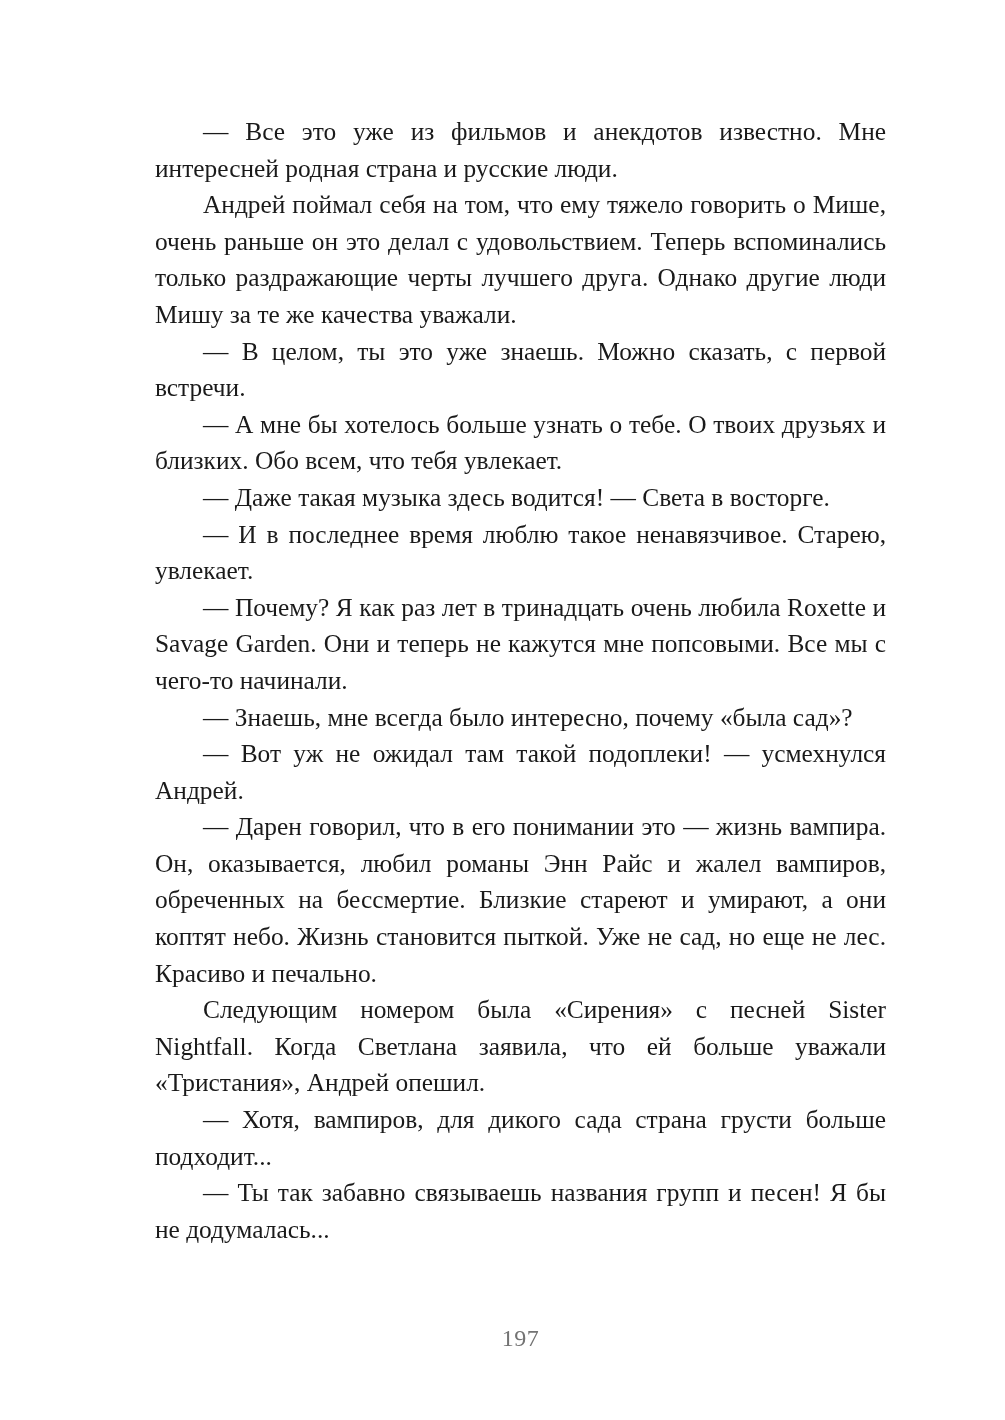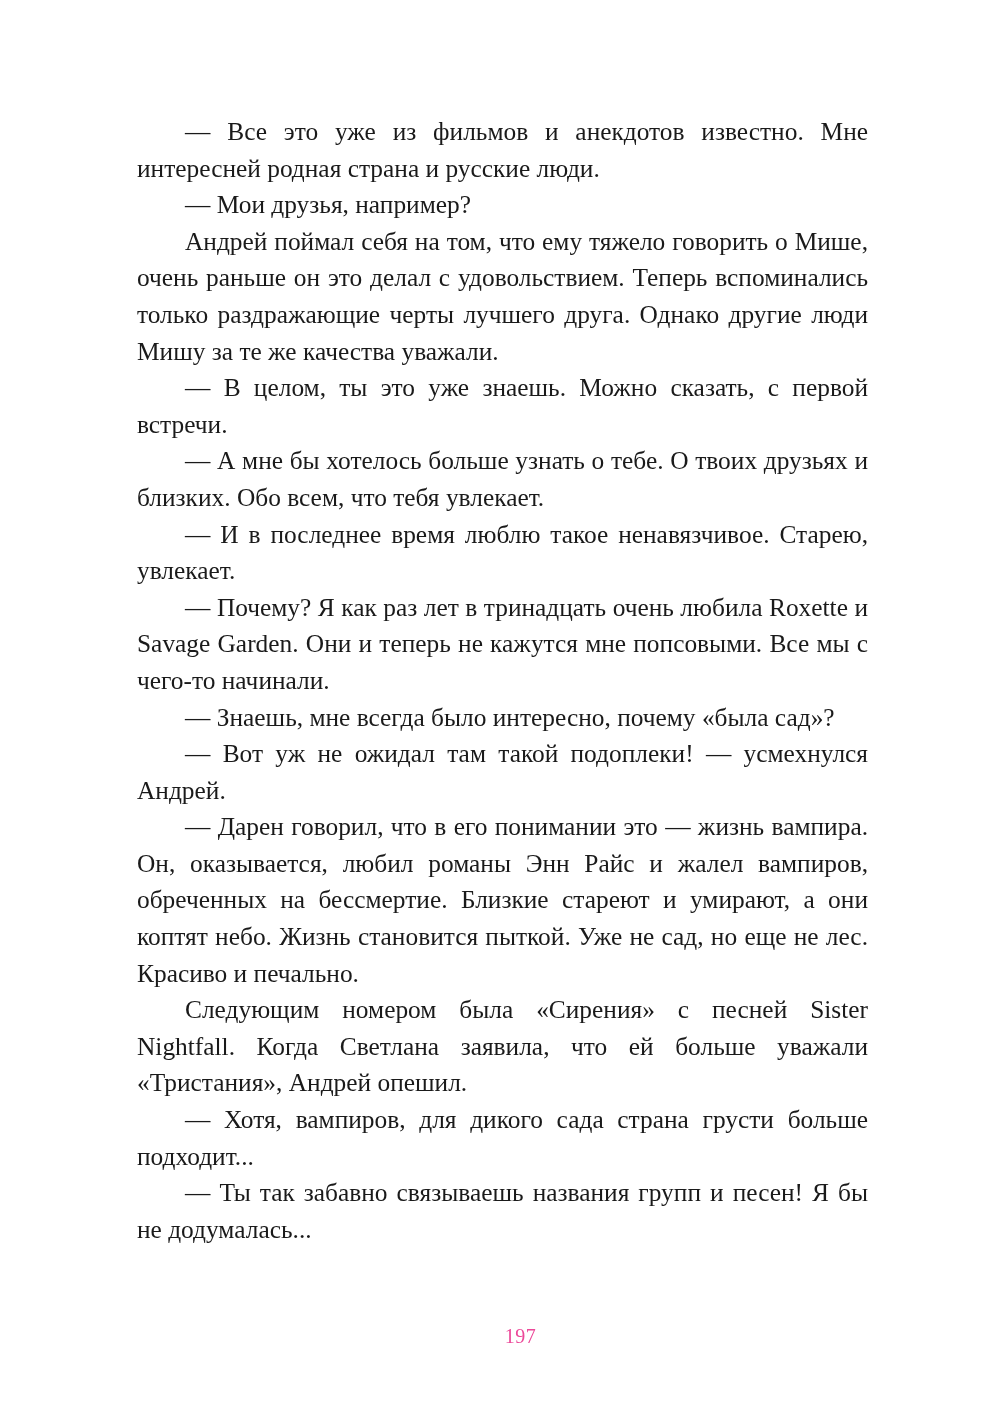--- a/index.html
+++ b/index.html
@@ -10,58 +10,58 @@
   .page {
     position: relative;
     width: 1005px;
     height: 1420px;
     background: #ffffff;
     margin: 0 auto;
     overflow: hidden;
   }
   .text-column {
     position: absolute;
-    left: 137px;
+    left: 155px;
     top: 113px;
     width: 731px;
   }
   p.para {
     margin: 0;
     font-family: "Liberation Serif", "DejaVu Serif", serif;
     font-size: 25.4px;
     line-height: 36.6px;
     color: #1a1a1a;
     text-align: justify;
     text-indent: 48px;
     hyphens: manual;
   }
   .folio {
     position: absolute;
     left: 0;
     right: 0;
     top: 1325px;
     text-align: center;
     font-family: "Liberation Serif", "DejaVu Serif", serif;
-    font-size: 20px;
-    color: #ec4899;
+    font-size: 24px;
+    color: #737373;
     letter-spacing: 0.5px;
     margin-left: 36px;
   }
 </style>
 </head>
 <body>
 
 <div class="page">
 
   <div class="text-column">
     <p class="para">— Все это уже из фильмов и анекдотов известно. Мне интересней родная страна и русские люди.</p>
-    <p class="para">— Мои друзья, например?</p>
     <p class="para">Андрей поймал себя на том, что ему тяжело говорить о Мише, очень раньше он это делал с удовольствием. Теперь вспоминались только раздражающие черты лучшего дру­га. Однако другие люди Мишу за те же качества уважали.</p>
     <p class="para">— В целом, ты это уже знаешь. Можно сказать, с пер­вой встречи.</p>
     <p class="para">— А мне бы хотелось больше узнать о тебе. О твоих друзьях и близких. Обо всем, что тебя увлекает.</p>
+    <p class="para">— Даже такая музыка здесь водится! — Света в вос­торге.</p>
     <p class="para">— И в последнее время люблю такое ненавязчивое. Старею, увлекает.</p>
     <p class="para">— Почему? Я как раз лет в тринадцать очень любила Roxette и Savage Garden. Они и теперь не кажутся мне поп­совыми. Все мы с чего-то начинали.</p>
     <p class="para">— Знаешь, мне всегда было интересно, почему «была сад»?</p>
     <p class="para">— Вот уж не ожидал там такой подоплеки! — усмехнул­ся Андрей.</p>
     <p class="para">— Дарен говорил, что в его понимании это — жизнь вампира. Он, оказывается, любил романы Энн Райс и жа­лел вампиров, обреченных на бессмертие. Близкие старе­ют и умирают, а они коптят небо. Жизнь становится пыт­кой. Уже не сад, но еще не лес. Красиво и печально.</p>
     <p class="para">Следующим номером была «Сирения» с песней Sister Nightfall. Когда Светлана заявила, что ей больше уважали «Тристания», Андрей опешил.</p>
     <p class="para">— Хотя, вампиров, для дикого сада страна грусти боль­ше подходит...</p>
     <p class="para">— Ты так забавно связываешь названия групп и песен! Я бы не додумалась...</p>
   </div>
 

